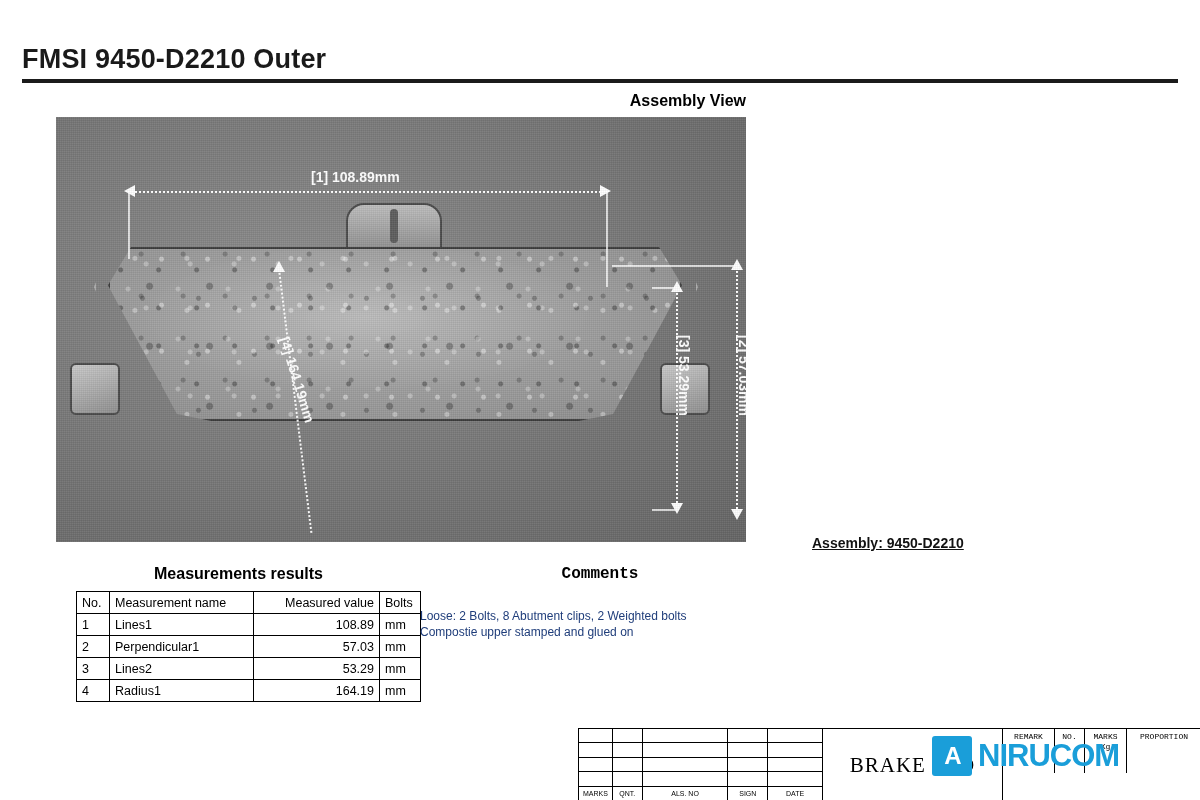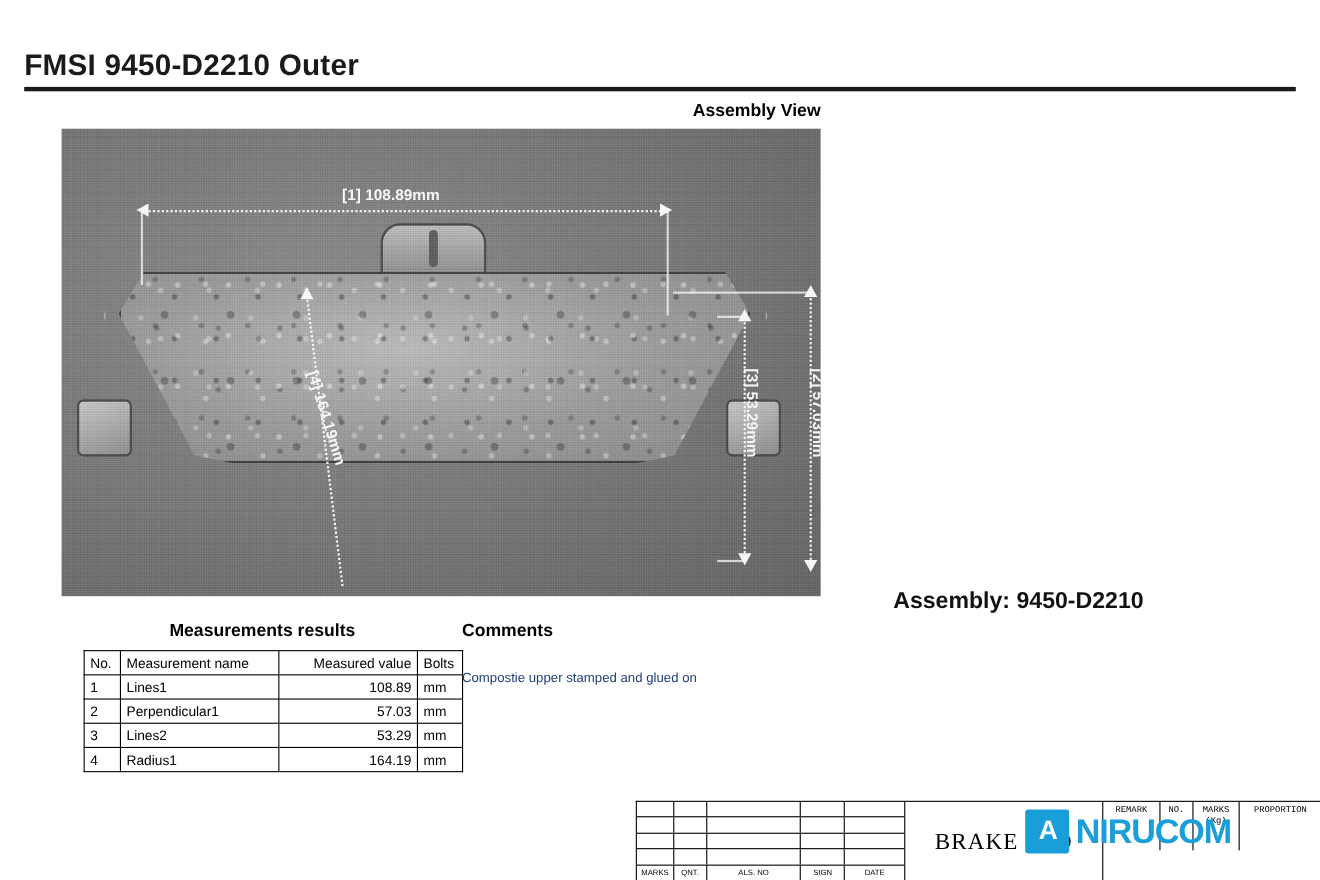--- a/index.html
+++ b/index.html
@@ -183,23 +183,24 @@
   .dim-label.diag {
     transform: rotate(73deg);
     transform-origin: left top;
   }
 
   
   #assembly-caption {
     position: absolute;
     left: 812px;
     top: 535px;
-    font-size: 21px;
+    font-size: 14px;
     font-weight: bold;
     color: #111111;
+    text-decoration: underline;
   }
 
   
   #measurements-heading {
     position: absolute;
     left: 76px;
     top: 565px;
     width: 325px;
     text-align: center;
     font-size: 16px;
@@ -225,23 +226,24 @@
   .col-name  { width: 133px; text-align: left; }
   .col-value { width: 115px; text-align: right; margin-top: 27px; }
   .col-unit  { width: 30px;  text-align: left; }
 
   
   #comments-heading {
     position: absolute;
     left: 420px;
     top: 565px;
     width: 360px;
-    text-align: left;
+    text-align: center;
     font-size: 16px;
     font-weight: bold;
+    font-family: Liberation Mono, monospace;
   }
   #comments-list {
     position: absolute;
     left: 420px;
     top: 608px;
     font-size: 12px;
     color: #1f3d7a;
     line-height: 16px;
   }
   #comments-list div { white-space: nowrap; }
@@ -452,20 +454,21 @@
       <td class="col-no">4</td>
       <td class="col-name">Radius1</td>
       <td class="col-value">164.19</td>
       <td class="col-unit">mm</td>
     </tr>
   </tbody>
 </table>
 
 <div id="comments-heading">Comments</div>
 <div id="comments-list">
+  <div>Loose: 2 Bolts, 8 Abutment clips, 2 Weighted bolts</div>
   <div>Compostie upper stamped and glued on</div>
 </div>
 
 <div id="titleblock">
   <div id="tb-grid">
     <div class="tb-row">
       <div class="tb-cell c1"></div>
       <div class="tb-cell c2"></div>
       <div class="tb-cell c3"></div>
       <div class="tb-cell c4"></div>

